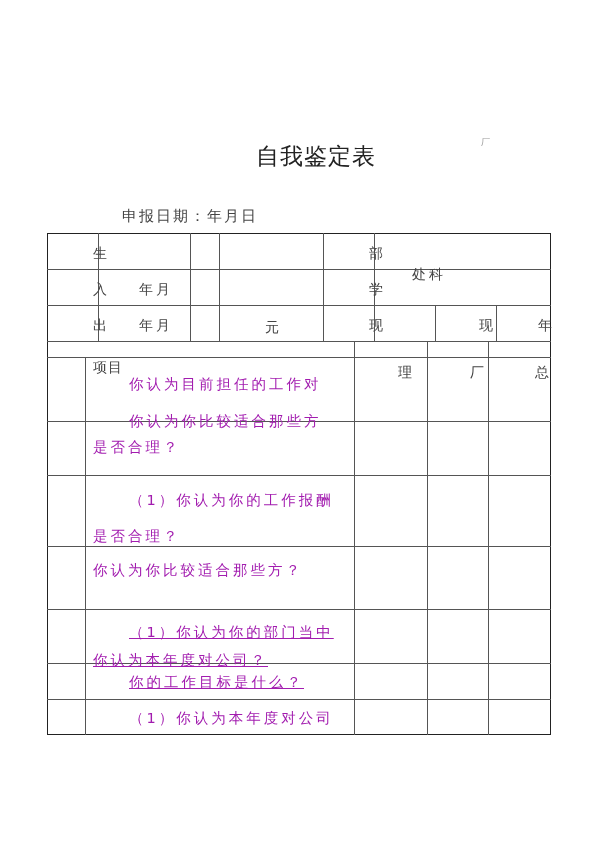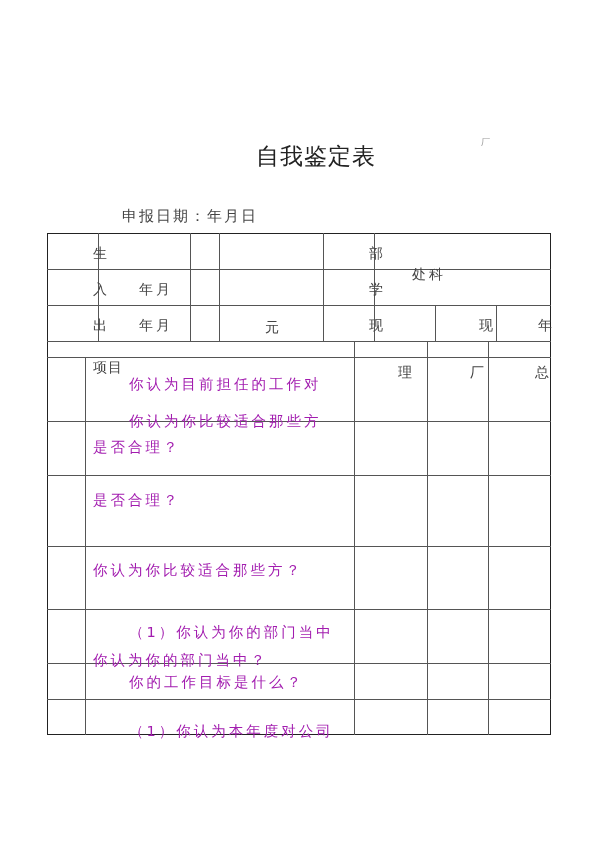--- a/index.html
+++ b/index.html
@@ -77,28 +77,29 @@
   <div class="cell-txt" style="left:535px; top:364px;">总</div>
 
   <div class="q" style="left:93px; top:371px; width:260px;">
     <div style="padding-left:36px;">你认为目前担任的工作对</div>
   </div>
   <div class="q" style="left:93px; top:408px; width:260px;">
     <div style="padding-left:36px;">你认为你比较适合那些方</div>
     <div>是否合理？</div>
   </div>
   <div class="q" style="left:93px; top:482px; width:270px; line-height:36px;">
+    <div style="padding-left:36px;">（1）你认为你的工作报酬</div>
     <div>是否合理？</div>
   </div>
   <div class="q" style="left:93px; top:552px; width:270px; line-height:36px;">
     <div>你认为你比较适合那些方？</div>
   </div>
-  <div class="q" style="left:93px; top:618px; width:270px; line-height:28px;">
+  <div class="q" style="left:93px; top:618px; width:270px; line-height:28px;text-decoration:underline;">
     <div style="padding-left:36px;">（1）你认为你的部门当中</div>
-    <div>你认为你的部门当中？</div>
+    <div>你认为本年度对公司？</div>
   </div>
-  <div class="q" style="left:93px; top:669px; width:270px;">
+  <div class="q" style="left:93px; top:669px; width:270px;text-decoration:underline;">
     <div style="padding-left:36px;">你的工作目标是什么？</div>
   </div>
   <div class="q" style="left:93px; top:705px; width:270px;">
-    <div style="padding-left:36px;margin-top:13px;">（1）你认为本年度对公司</div>
+    <div style="padding-left:36px;">（1）你认为本年度对公司</div>
   </div>
 </div>
 
 </body></html>

